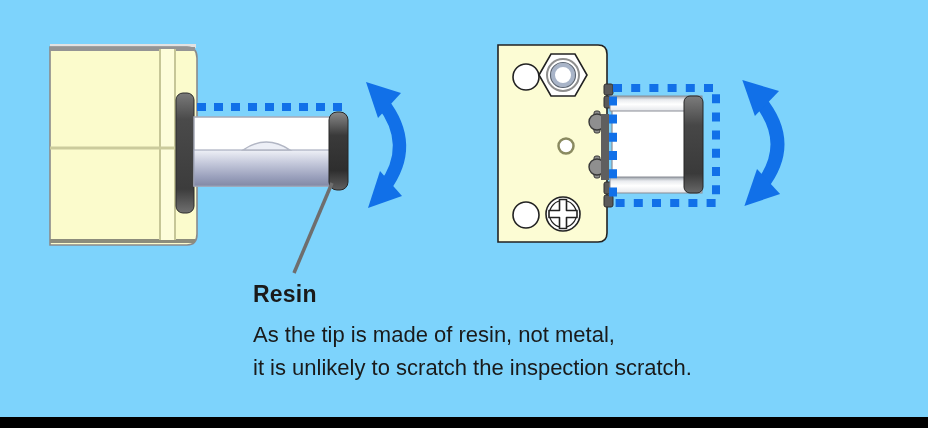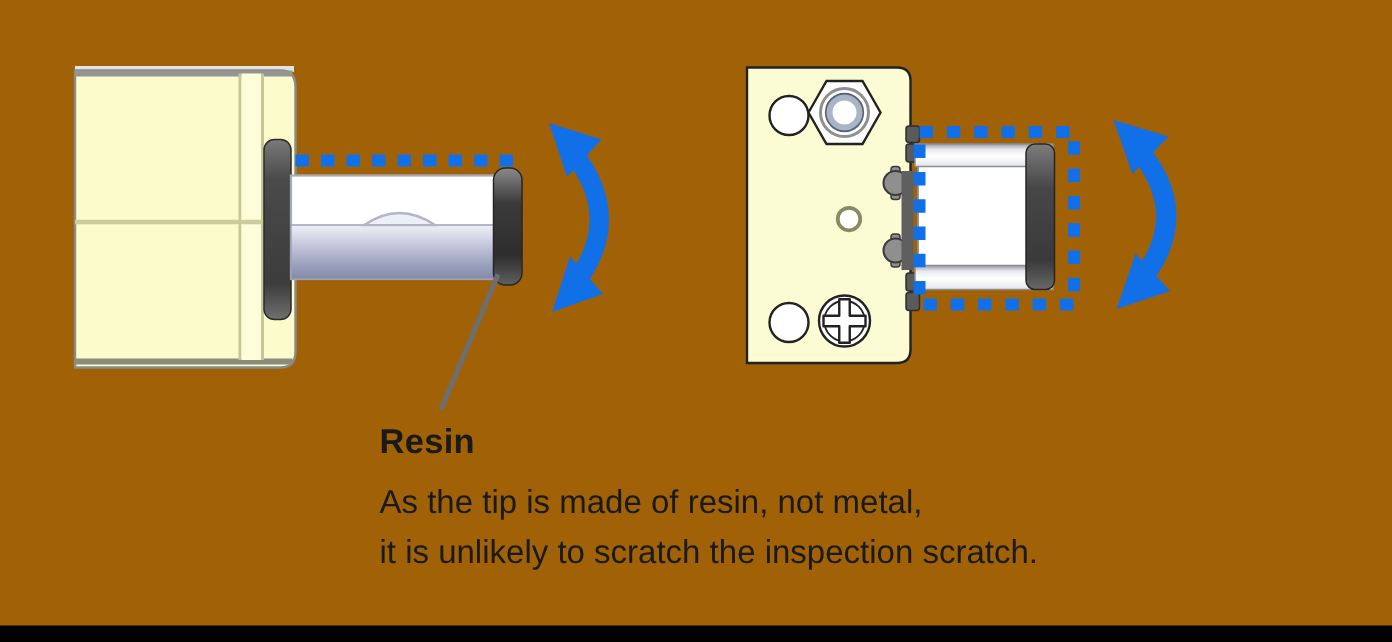--- a/index.html
+++ b/index.html
@@ -1,19 +1,19 @@
 <!DOCTYPE html>
 <html><head>
 <meta charset="utf-8">
 <style>
   html,body{margin:0;padding:0;background:#fff;}
   .canvas{
     position:relative;
     width:928px;height:428px;
-    background:#a16207;
+    background:#7dd3fc;
     overflow:hidden;
     font-family:"Liberation Sans", sans-serif;
   }
   .fig{position:absolute;}
   .fig-left{left:40px;top:30px;}
   .fig-right{left:480px;top:30px;}
   .callout{
     position:absolute;
     left:253px;top:281px;
     color:#1a1a1a;

